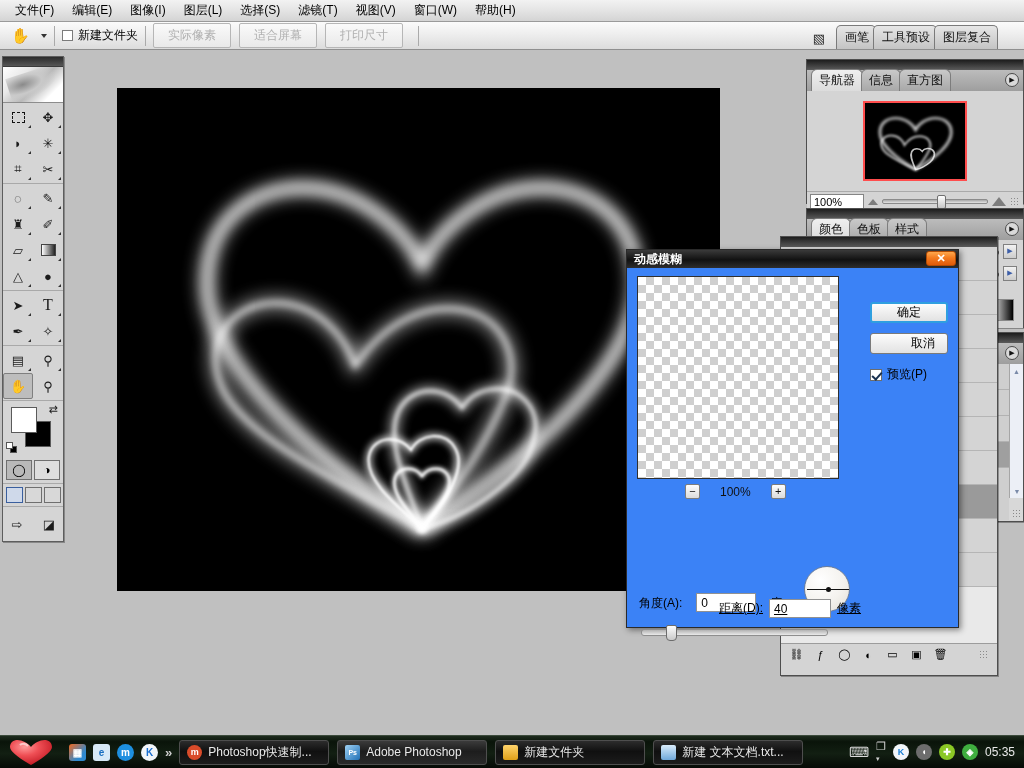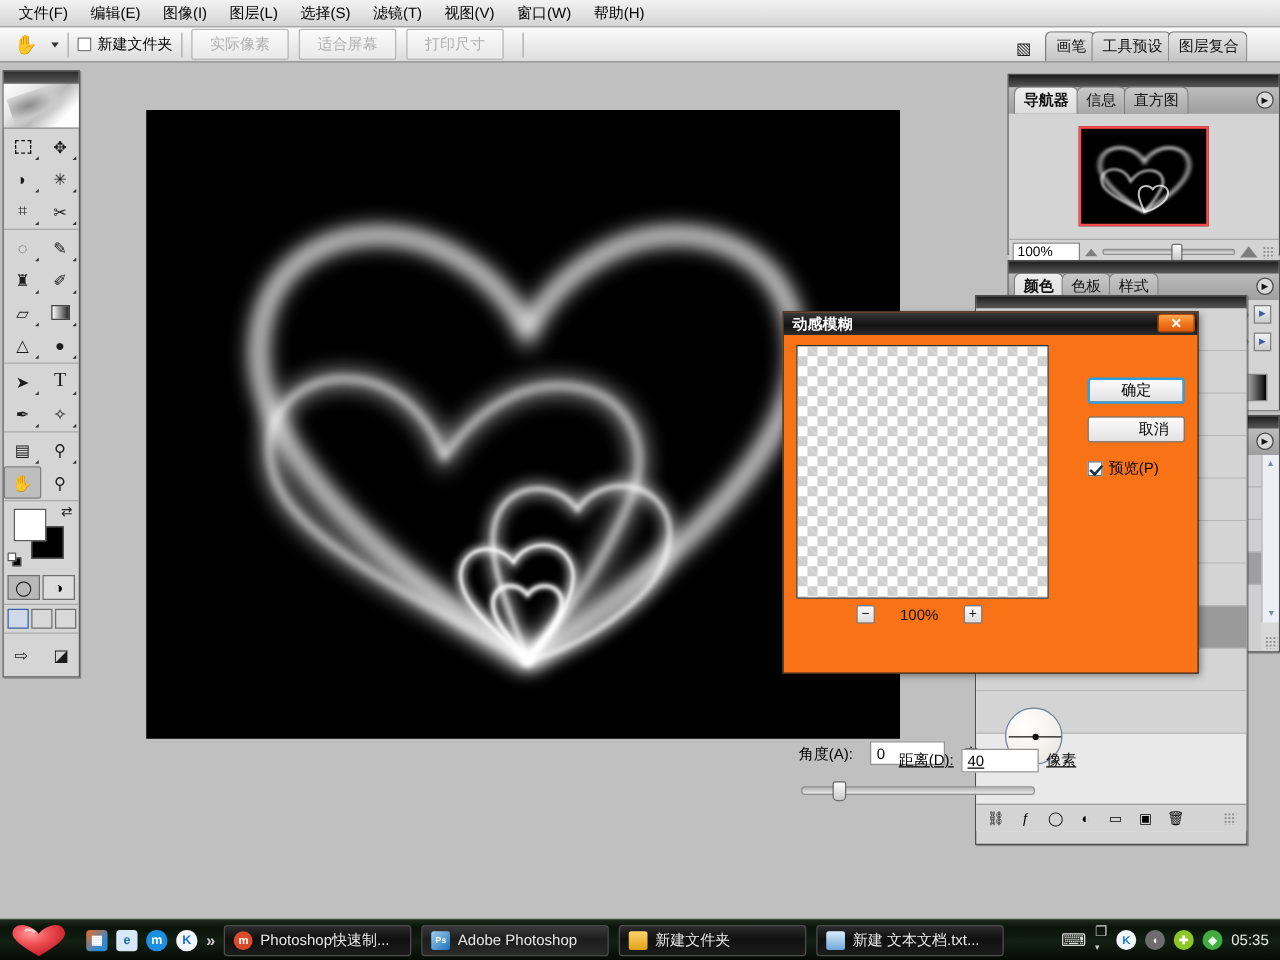--- a/index.html
+++ b/index.html
@@ -116,21 +116,21 @@
   .panel-tabs {
     height:21px; background: linear-gradient(to bottom,#bcbcbc,#9e9e9e);
     display:flex; align-items:flex-end; position:relative; padding-left:4px;
   }
   .ptab2 {
     font-size:12px; padding:2px 7px; color:#111;
     background: linear-gradient(to bottom,#c9c9c9,#a8a8a8);
     border-radius:6px 6px 0 0; border:1px solid #7d7d7d; border-bottom:none;
     margin-right:-2px;
   }
-  .ptab2.sel { background: linear-gradient(to bottom,#efefef,#dcdcdc); font-weight:bold; }
+  .ptab2.sel { background: linear-gradient(to bottom,#efefef,#dcdcdc); font-weight:normal; }
   .panel-menu-btn {
     position:absolute; right:4px; top:3px; width:14px;height:14px;border-radius:50%;
     border:1px solid #4a4a4a; background:#d9d9d9;
     display:flex;align-items:center;justify-content:center;font-size:7px;color:#111;
   }
   .panel-body { background:#d4d4d4; }
 
   #nav-panel { left:806px; top:59px; width:218px; height:145px; }
   .nav-thumb-area{ height:100px; display:flex;align-items:center;justify-content:center; background:#d4d4d4;}
   .nav-thumb{ width:104px;height:80px; background:#000; border:2px solid #ff4d4d; position:relative; overflow:hidden;}
@@ -158,22 +158,22 @@
     display:flex;align-items:center;gap:9px;padding:0 8px;font-size:11px;
   }
   .lf-ico{width:15px;height:15px;display:flex;align-items:center;justify-content:center;}
 
   .scroll-v{position:absolute;right:0;top:0;bottom:22px;width:14px;background:#eceff6;border-left:1px solid #a6a6a6;}
   .sv-up{height:14px;display:flex;align-items:center;justify-content:center;}
   .sv-dn{position:absolute;bottom:0;width:14px;height:14px;display:flex;align-items:center;justify-content:center;}
 
   
   #dlg {
-    position:absolute; left:626px; top:249px; width:333px; height:290px;
-    background:#f97316; border:1px solid #2a2a2a;
+    position:absolute; left:626px; top:249px; width:333px; height:379px;
+    background:#3b82f6; border:1px solid #2a2a2a;
     box-shadow:2px 2px 6px rgba(0,0,0,.45);
   }
   #dlg-title {
     height:18px; background: linear-gradient(to bottom,#3a3a3a 0%,#111 55%,#2e2e2e 100%);
     display:flex; align-items:center; padding-left:7px; position:relative;
     color:#fff; font-size:12px; font-weight:bold;
   }
   #dlg-close {
     position:absolute; right:2px; top:1px; width:30px; height:15px;
     background: linear-gradient(to bottom,#ffa84c 0%,#f37b20 45%,#e05a09 100%);

